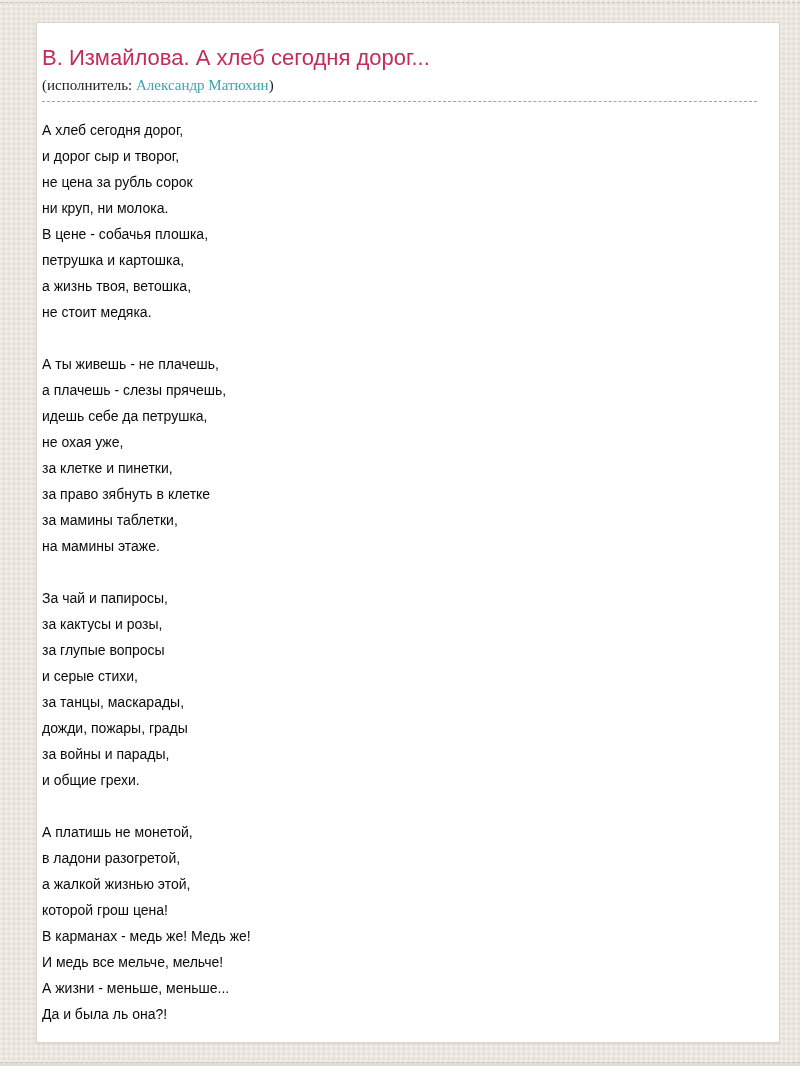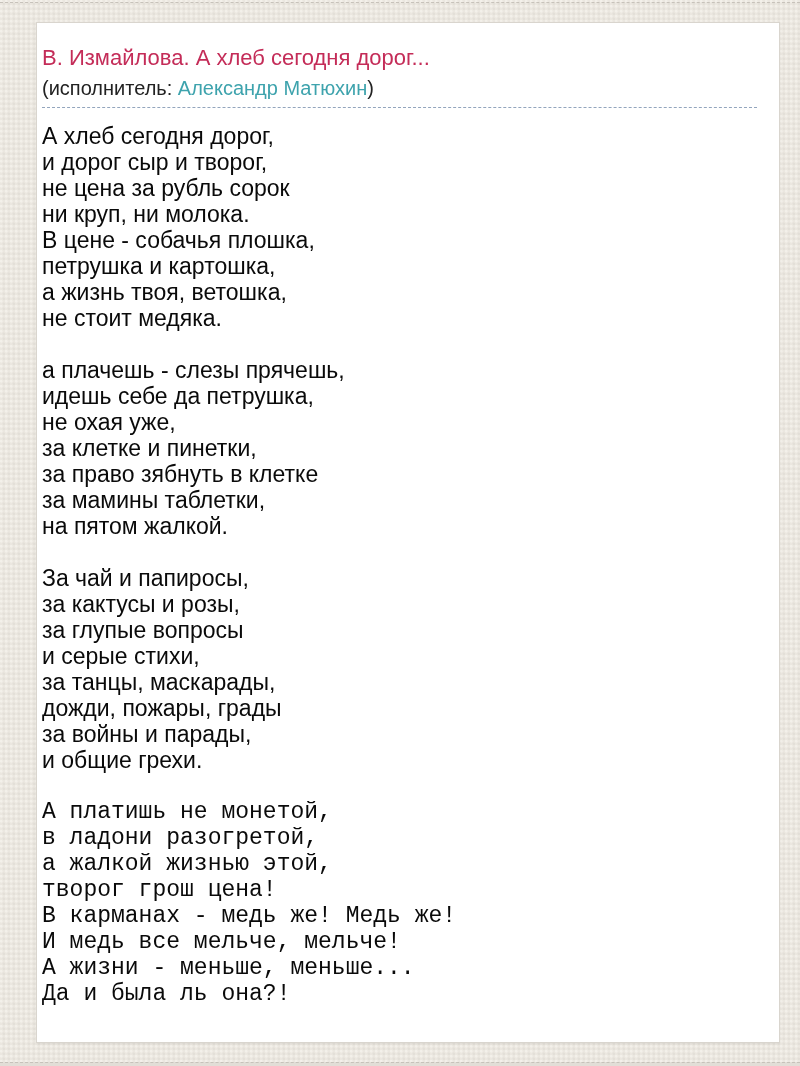--- a/index.html
+++ b/index.html
@@ -46,39 +46,40 @@
     padding:21px 22px 0 5px;
   }
   .song-title{
     font-size:22px;
     font-weight:normal;
     line-height:1.25;
     color:var(--title-color);
     margin-bottom:4px;
   }
   .performer-line{
-    font-size:20px;
+    font-size:15px;
     color:var(--sub-color);
     line-height:1.2;
     padding-bottom:7px;
     border-bottom:1px dashed var(--sep-color);
+    font-family:Liberation Serif, serif;
   }
   .performer-line a{
     color:var(--link-color);
     text-decoration:none;
     cursor:pointer;
   }
   .lyrics{
     padding:15px 22px 0 5px;
-    font-size:23px;
+    font-size:14px;
     line-height:26px;
     color:var(--text-color);
   }
   .stanza{margin-bottom:26px;}
-  .stanza:last-child{margin-bottom:0;font-family:Liberation Mono, monospace;}
+  .stanza:last-child{margin-bottom:0;}
 </style>
 </head>
 <body>
 
 <div class="edge-top"></div>
 
 <div class="card">
   <div class="header">
     <h1 class="song-title">В. Измайлова. А хлеб сегодня дорог...</h1>
     <div class="performer-line"><span>(исполнитель: </span><a>Александр Матюхин</a><span>)</span></div>
@@ -88,43 +89,44 @@
         <div class="line">А хлеб сегодня дорог,</div>
         <div class="line">и дорог сыр и творог,</div>
         <div class="line">не цена за рубль сорок</div>
         <div class="line">ни круп, ни молока.</div>
         <div class="line">В цене - собачья плошка,</div>
         <div class="line">петрушка и картошка,</div>
         <div class="line">а жизнь твоя, ветошка,</div>
         <div class="line">не стоит медяка.</div>
       </div>
       <div class="stanza">
+        <div class="line">А ты живешь - не плачешь,</div>
         <div class="line">а плачешь - слезы прячешь,</div>
         <div class="line">идешь себе да петрушка,</div>
         <div class="line">не охая уже,</div>
         <div class="line">за клетке и пинетки,</div>
         <div class="line">за право зябнуть в клетке</div>
         <div class="line">за мамины таблетки,</div>
-        <div class="line">на пятом жалкой.</div>
+        <div class="line">на мамины этаже.</div>
       </div>
       <div class="stanza">
         <div class="line">За чай и папиросы,</div>
         <div class="line">за кактусы и розы,</div>
         <div class="line">за глупые вопросы</div>
         <div class="line">и серые стихи,</div>
         <div class="line">за танцы, маскарады,</div>
         <div class="line">дожди, пожары, грады</div>
         <div class="line">за войны и парады,</div>
         <div class="line">и общие грехи.</div>
       </div>
       <div class="stanza">
         <div class="line">А платишь не монетой,</div>
         <div class="line">в ладони разогретой,</div>
         <div class="line">а жалкой жизнью этой,</div>
-        <div class="line">творог грош цена!</div>
+        <div class="line">которой грош цена!</div>
         <div class="line">В карманах - медь же! Медь же!</div>
         <div class="line">И медь все мельче, мельче!</div>
         <div class="line">А жизни - меньше, меньше...</div>
         <div class="line">Да и была ль она?!</div>
       </div>
     </div>
 </div>
 
 <div class="edge-bottom"></div>
 

